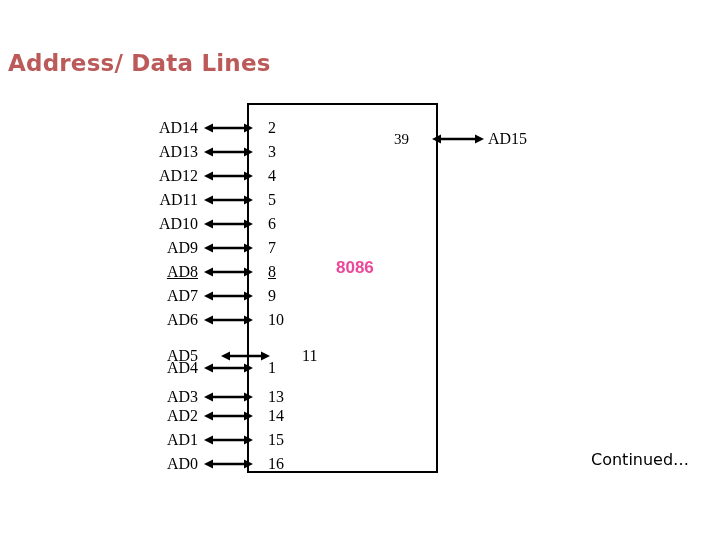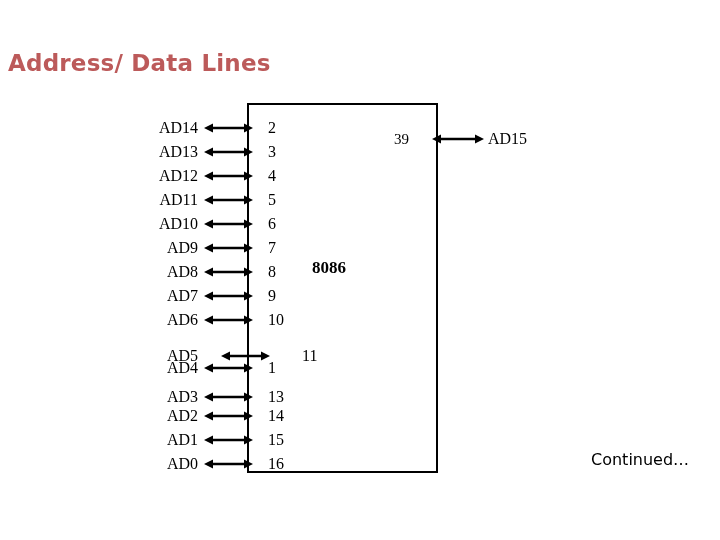--- a/index.html
+++ b/index.html
@@ -36,26 +36,26 @@
     top: 103px;
     width: 191px;
     height: 370px;
     border: 2px solid #000000;
     box-sizing: border-box;
     background: #ffffff;
   }
 
   #chip-name {
     position: absolute;
-    left: 312px;
+    left: 336px;
     top: 258px;
-    font-family: Liberation Serif, serif;
+    font-family: Liberation Sans, sans-serif;
     font-weight: bold;
     font-size: 17px;
-    color: #000000;
+    color: #ec4899;
     white-space: nowrap;
   }
 
   
   .pin-row {
     position: absolute;
     left: 120px;
     width: 220px;
     height: 20px;
     display: flex;
@@ -194,21 +194,21 @@
       <span class="pin-label">AD9</span>
       <span class="pin-arrow">
         <svg width="49" height="14" viewBox="0 0 49 14" xmlns="http://www.w3.org/2000/svg">
           <line x1="6" y1="7" x2="43" y2="7" stroke="#000000" stroke-width="2.4"></line>
           <polygon points="0,7 9,2.6 9,11.4" fill="#000000"></polygon>
           <polygon points="49,7 40,2.6 40,11.4" fill="#000000"></polygon>
         </svg>
       </span>
       <span class="pin-number">7</span>
     </div>
-    <div class="pin-row" style="top: 262px;">
+    <div class="pin-row" style="top: 262px; text-decoration: underline;">
       <span class="pin-label">AD8</span>
       <span class="pin-arrow">
         <svg width="49" height="14" viewBox="0 0 49 14" xmlns="http://www.w3.org/2000/svg">
           <line x1="6" y1="7" x2="43" y2="7" stroke="#000000" stroke-width="2.4"></line>
           <polygon points="0,7 9,2.6 9,11.4" fill="#000000"></polygon>
           <polygon points="49,7 40,2.6 40,11.4" fill="#000000"></polygon>
         </svg>
       </span>
       <span class="pin-number">8</span>
     </div>

